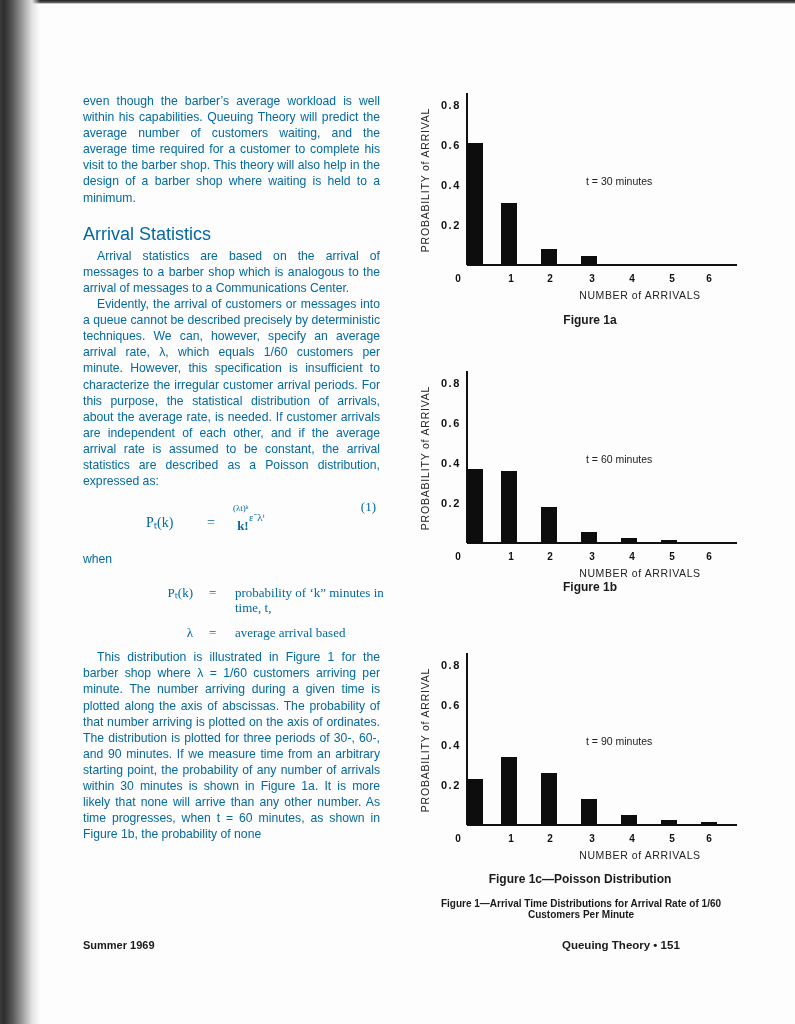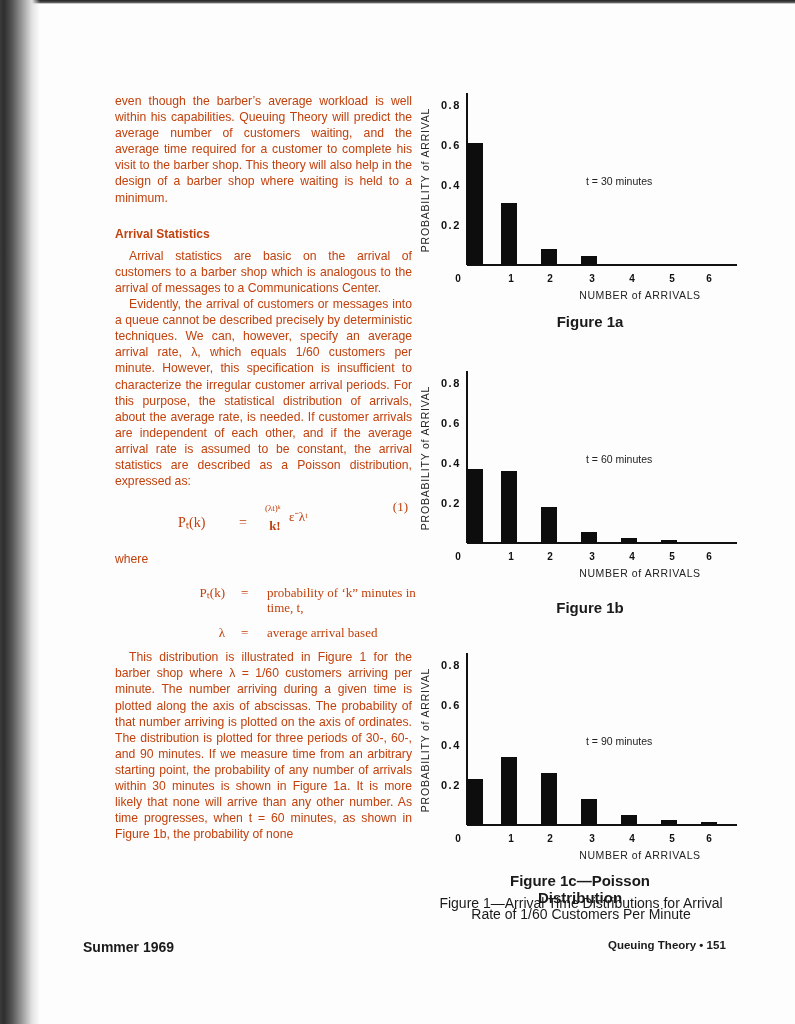--- a/index.html
+++ b/index.html
@@ -12,78 +12,78 @@
   .top-edge {
     position: absolute; left: 0; top: 0; width: 795px; height: 4px;
     background: linear-gradient(to bottom, #222 0%, #555 60%, rgba(255,255,255,0) 100%);
   }
   .spine-shadow {
     position: absolute; left: 0; top: 0; width: 40px; height: 1024px;
     background: linear-gradient(to right, #3a3a3a 0%, #2e2e2e 10%, #555 30%, #9a9a9a 55%, #e2e2e2 80%, rgba(253,253,253,0) 100%);
   }
   .col-left {
     position: absolute; left: 83px; top: 93px; width: 297px;
-    font-size: 12.2px; line-height: 16.1px; color: #c2410c; margin-left: 32px;
+    font-size: 12.2px; line-height: 16.1px; color: #0369a1;
   }
   .col-left p { margin: 0; text-align: justify; }
   .col-left p.indent { text-indent: 14px; }
   .section-head {
-    font-weight: bold; font-size: 12px; margin: 20px 0 6px 0;
+    font-weight: normal; font-size: 18px; margin: 20px 0 6px 0;
   }
   .equation {
     position: relative; height: 48px; margin-top: 14px;
     font-family: "Liberation Serif", serif; font-size: 14px;
   }
   .eq-lhs { position: absolute; left: 63px; top: 12px; }
   .eq-eq { position: absolute; left: 124px; top: 12px; }
   .eq-frac { position: absolute; left: 150px; top: 0px; text-align: right; }
   .eq-num { font-size: 9px; display: block; line-height: 10px; }
   .eq-den { display: block; font-weight: bold; font-size: 13px; line-height: 14px; margin-top: 6px; }
-  .eq-exp { position: absolute; left: 174px; top: 6px; font-size: 13px; }
+  .eq-exp { position: absolute; left: 166px; top: 6px; font-size: 11px; }
   .eq-number { position: absolute; right: 4px; top: -4px; font-size: 13px; }
   .where { margin-top: 6px; }
   .defs { font-family: "Liberation Serif", serif; font-size: 13px; line-height: 15px; margin-top: 18px; position: relative; height: 64px; }
   .def-row { position: absolute; }
   .def-sym { position: absolute; text-align: right; width: 110px; left: 0; }
   .def-eq { position: absolute; left: 126px; }
   .def-text { position: absolute; left: 152px; width: 150px; }
   .after-defs { margin-top: 6px; }
 
-  .footer-left { position: absolute; left: 83px; top: 939px; font-weight: bold; font-size: 14px; text-align: right; }
-  .footer-right { position: absolute; left: 608px; top: 939px; font-weight: bold; font-size: 11.5px; }
+  .footer-left { position: absolute; left: 83px; top: 939px; font-weight: bold; font-size: 11px; text-align: right; }
+  .footer-right { position: absolute; left: 562px; top: 939px; font-weight: bold; font-size: 11.5px; }
 
   .figure { position: absolute; left: 410px; width: 350px; }
   .figure svg { display: block; overflow: visible; }
-  .fig-caption { position: absolute; font-weight: bold; font-size: 15px; text-align: center; }
-  .fig1-title { position: absolute; left: 428px; top: 898px; width: 306px; text-align: center; font-weight: normal; font-size: 14px; line-height: 11px; }
+  .fig-caption { position: absolute; font-weight: bold; font-size: 12px; text-align: center; }
+  .fig1-title { position: absolute; left: 428px; top: 898px; width: 306px; text-align: center; font-weight: bold; font-size: 10px; line-height: 11px; }
 </style>
 </head>
 <body>
 
 <div class="top-edge"></div>
 <div class="spine-shadow"></div>
 
 <div class="col-left">
   <p>even though the barber’s average workload is well within his capabilities. Queuing Theory will predict the average number of customers waiting, and the average time required for a customer to complete his visit to the barber shop. This theory will also help in the design of a barber shop where waiting is held to a minimum.</p>
   <div class="section-head">Arrival Statistics</div>
-  <p class="indent">Arrival statistics are basic on the arrival of customers to a barber shop which is analogous to the arrival of messages to a Communications Center.</p>
+  <p class="indent">Arrival statistics are based on the arrival of messages to a barber shop which is analogous to the arrival of messages to a Communications Center.</p>
   <p class="indent">Evidently, the arrival of customers or messages into a queue cannot be described precisely by deterministic techniques. We can, however, specify an average arrival rate, λ, which equals 1/60 customers per minute. However, this specification is insufficient to characterize the irregular customer arrival periods. For this purpose, the statistical distribution of arrivals, about the average rate, is needed. If customer arrivals are independent of each other, and if the average arrival rate is assumed to be constant, the arrival statistics are described as a Poisson distribution, expressed as:</p>
 
   <div class="equation">
     <span class="eq-lhs">Pₜ(k)</span>
     <span class="eq-eq">=</span>
     <span class="eq-frac">
       <span class="eq-num">(λt)ᵏ</span>
       <span class="eq-den">k!</span>
     </span>
     <span class="eq-exp">ε⁻λᵗ</span>
     <span class="eq-number">(1)</span>
   </div>
 
-  <p class="where">where</p>
+  <p class="where">when</p>
 
   <div class="defs">
     <div class="def-row" style="top:0; left:0; width:297px; height:32px;">
       <span class="def-sym">Pₜ(k)</span>
       <span class="def-eq">=</span>
       <span class="def-text">probability of ‘k” minutes in time, t,</span>
     </div>
     <div class="def-row" style="top:40px; left:0; width:297px; height:16px;">
       <span class="def-sym">λ</span>
       <span class="def-eq">=</span>
@@ -166,19 +166,19 @@
       <text x="222" y="197" font-size="10" font-weight="bold" font-family="Liberation Sans, sans-serif" fill="#111" text-anchor="middle">4</text>
       <text x="262" y="197" font-size="10" font-weight="bold" font-family="Liberation Sans, sans-serif" fill="#111" text-anchor="middle">5</text>
       <text x="299" y="197" font-size="10" font-weight="bold" font-family="Liberation Sans, sans-serif" fill="#111" text-anchor="middle">6</text>
       <text x="0" y="0" font-size="10.5" font-family="Liberation Sans, sans-serif" fill="#222" letter-spacing="0.8" transform="translate(19,95) rotate(-90)" text-anchor="middle">PROBABILITY of ARRIVAL</text>
       <text x="230" y="214" font-size="10.5" font-family="Liberation Sans, sans-serif" fill="#222" text-anchor="middle" letter-spacing="0.6">NUMBER of ARRIVALS</text>
       <text x="176" y="100" font-size="10.5" font-family="Liberation Sans, sans-serif" fill="#222">t = 90 minutes</text>
     </svg>
 </div>
 
 <div class="fig-caption" style="left:540px; top:313px; width:100px;">Figure 1a</div>
-<div class="fig-caption" style="left:540px; top:599px; width:100px;">Figure 1b</div>
+<div class="fig-caption" style="left:540px; top:580px; width:100px;">Figure 1b</div>
 <div class="fig-caption" style="left:470px; top:872px; width:220px;">Figure 1c—Poisson Distribution</div>
 
 <div class="fig1-title">Figure 1—Arrival Time Distributions for Arrival Rate of 1/60 Customers Per Minute</div>
 
 <div class="footer-left">Summer 1969</div>
 <div class="footer-right">Queuing Theory • 151</div>
 
 </body></html>

